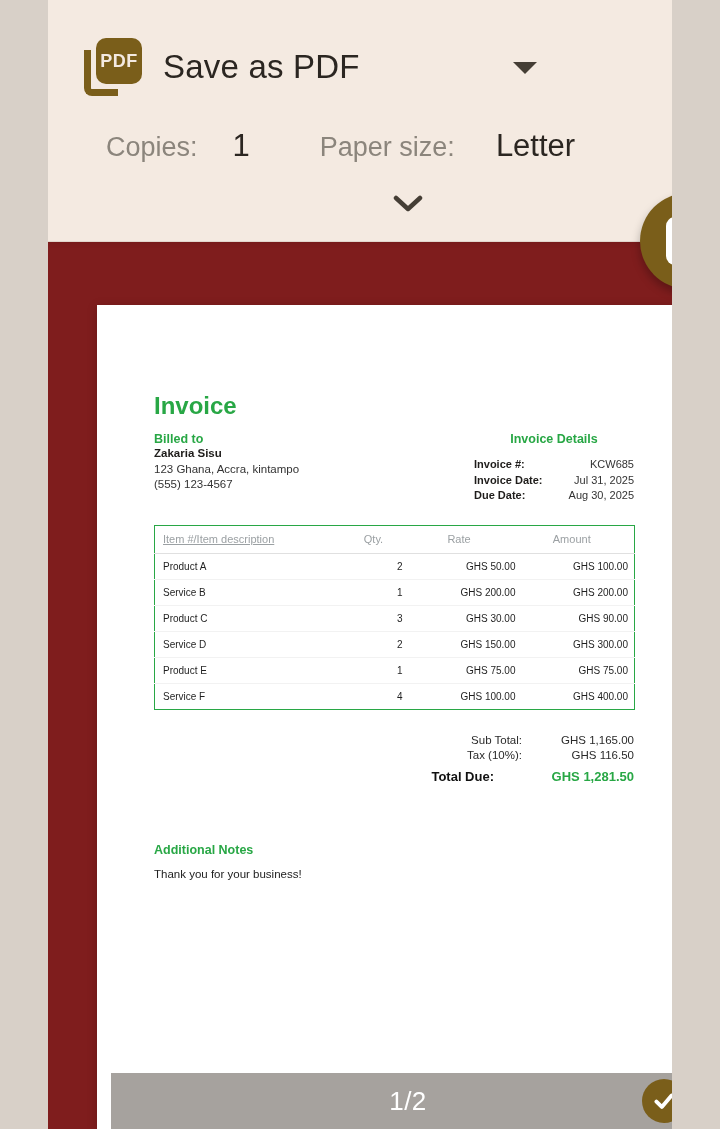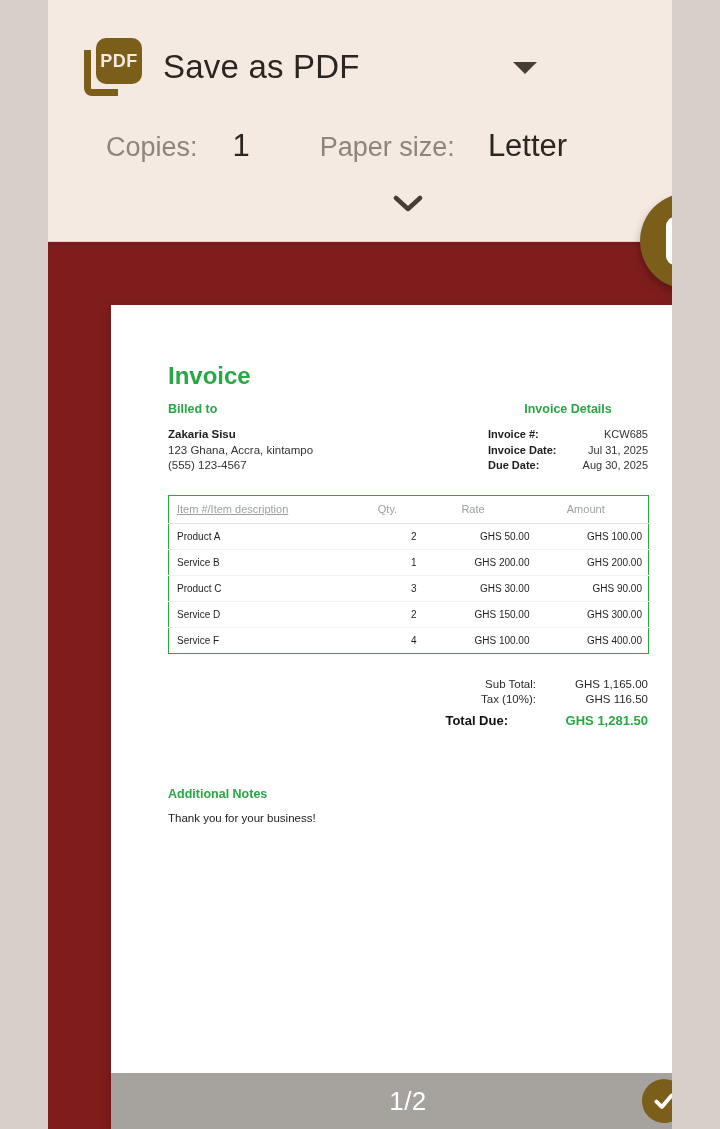--- a/index.html
+++ b/index.html
@@ -42,21 +42,21 @@
     border-left:12px solid transparent; border-right:12px solid transparent;
     border-top:12px solid #453E35;
   }
   .opts-row {
     position:absolute; left:58px; top:128px; display:flex; align-items:baseline;
   }
   .opt-label { font-size:27px; color:#8B857C; }
   .opt-value { font-size:31px; color:#2B2621; font-weight:500; }
   .opt-group { display:flex; align-items:baseline; cursor:pointer; }
   .gap-a { margin-left:35px; }
-  .gap-b { margin-left:70px; }
+  .gap-b { margin-left:70px;gap:8px; }
   .gap-c { margin-left:33px; }
   .expand-btn {
     position:absolute; left:344px; top:193px; width:32px; height:22px;
     cursor:pointer; display:flex; align-items:center; justify-content:center;
   }
 
   
   .fab {
     position:absolute; left:592px; top:193px; width:96px; height:96px;
     border-radius:50%; background:#7A5E1A; z-index:5; cursor:pointer;
@@ -66,33 +66,33 @@
   .fab-card {
     width:44px; height:48px; background:#fff; border-radius:9px;
     display:flex; flex-direction:column; align-items:center; justify-content:center;
   }
   .fab-pdf-text {
     font-size:11px; font-weight:800; color:#7A5E1A; letter-spacing:0.5px; margin-top:2px;
   }
 
   
   .page {
-    position:absolute; left:63px; top:305px; width:594px; height:824px;
+    position:absolute; left:49px; top:305px; width:594px; height:824px;
     background:#ffffff; box-shadow:0 2px 10px rgba(0,0,0,0.18);
-    padding:58px 57px 0 57px; z-index:1;
+    padding:88px 57px 0 57px; z-index:1;
   }
   .inv-header { display:flex; justify-content:space-between; }
   .inv-title { font-size:24px; font-weight:bold; color:#28A745; line-height:25px; }
   .company { text-align:right; }
   .company-name { font-size:13px; font-weight:bold; color:#1F1D1B; line-height:17px; }
   .company-line { font-size:11.5px; color:#333; line-height:16px; }
 
   .parties { display:flex; justify-content:space-between; margin-top:14px; }
   .section-heading { font-size:12.5px; font-weight:bold; color:#28A745; line-height:14px; }
-  .party-left .line1 { margin-top:11px; font-size:11.5px; font-weight:bold; color:#1F1D1B; line-height:15.5px; }
+  .party-left .line1 { font-size:11.5px; font-weight:bold; color:#1F1D1B; line-height:15.5px; }
   .party-left .line { font-size:11.5px; color:#333; line-height:15.5px; }
   .details-col { width:160px;text-align:center; }
   .detail-rows { margin-top:11px; }
   .detail-row { display:flex; justify-content:space-between; line-height:15.5px; }
   .detail-label { font-size:11px; font-weight:bold; color:#1F1D1B; }
   .detail-value { font-size:11px; color:#333; }
 
   table.items {
     margin-top:21px; width:480px; border-collapse:collapse; table-layout:fixed;
     border:1.5px solid #28A745;
@@ -247,20 +247,26 @@
           <td>GHS 30.00</td>
           <td class="amt">GHS 90.00</td>
         </tr>
         <tr>
           <td class="desc">Service D</td>
           <td>2</td>
           <td>GHS 150.00</td>
           <td class="amt">GHS 300.00</td>
         </tr>
         <tr>
+          <td class="desc">Product E</td>
+          <td>1</td>
+          <td>GHS 75.00</td>
+          <td class="amt">GHS 75.00</td>
+        </tr>
+        <tr>
           <td class="desc">Service F</td>
           <td>4</td>
           <td>GHS 100.00</td>
           <td class="amt">GHS 400.00</td>
         </tr>
       </tbody>
     </table>
 
     <div class="totals">
       <div class="totals-row">

